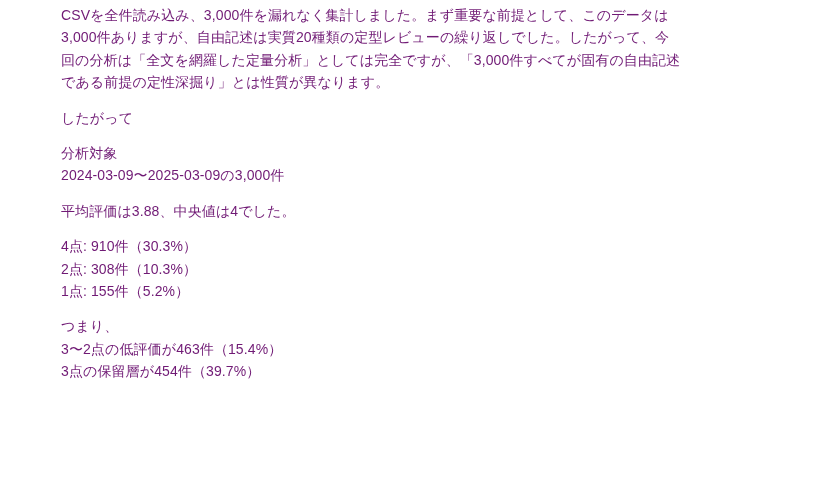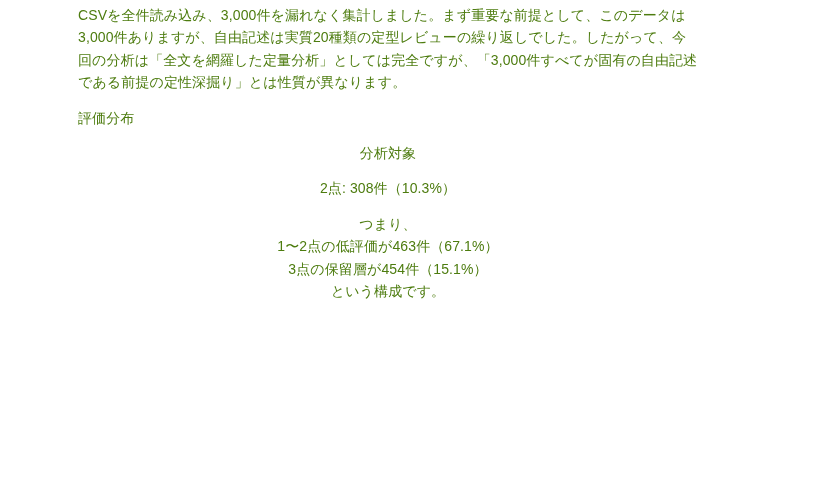--- a/index.html
+++ b/index.html
@@ -9,59 +9,61 @@
   }
   body {
     width: 832px;
     height: 498px;
     overflow: hidden;
     position: relative;
     font-family: "Liberation Sans", "DejaVu Sans", sans-serif;
   }
   .doc {
     position: absolute;
-    left: 78px;
+    left: 61px;
     top: 4px;
     width: 620px;
-    color: #4d7c0f;
+    color: #701a75;
     font-size: 14px;
     line-height: 22.4px;
     letter-spacing: 0.1px;
   }
   .para {
     margin: 0 0 13px 0;
   }
   .para:last-child {
     margin-bottom: 0;
   }
   .line {
     display: block;
-    text-align: center;
   }
 </style>
 </head>
 <body>
 
 <div class="doc">
 
   <p class="para">CSVを全件読み込み、3,000件を漏れなく集計しました。まず重要な前提として、このデータは3,000件ありますが、自由記述は実質20種類の定型レビューの繰り返しでした。したがって、今回の分析は「全文を網羅した定量分析」としては完全ですが、「3,000件すべてが固有の自由記述である前提の定性深掘り」とは性質が異なります。</p>
 
-  <p class="para">評価分布</p>
+  <p class="para">したがって</p>
 
   <p class="para">
     <span class="line">分析対象</span>
+    <span class="line">2024-03-09〜2025-03-09の3,000件</span>
   </p>
 
   <p class="para">
+    <span class="line">平均評価は3.88、中央値は4でした。</span>
   </p>
 
   <p class="para">
+    <span class="line">4点: 910件（30.3%）</span>
     <span class="line">2点: 308件（10.3%）</span>
+    <span class="line">1点: 155件（5.2%）</span>
   </p>
 
   <p class="para">
     <span class="line">つまり、</span>
-    <span class="line">1〜2点の低評価が463件（67.1%）</span>
-    <span class="line">3点の保留層が454件（15.1%）</span>
-    <span class="line">という構成です。</span>
+    <span class="line">3〜2点の低評価が463件（15.4%）</span>
+    <span class="line">3点の保留層が454件（39.7%）</span>
   </p>
 
 </div>
 
 </body></html>

